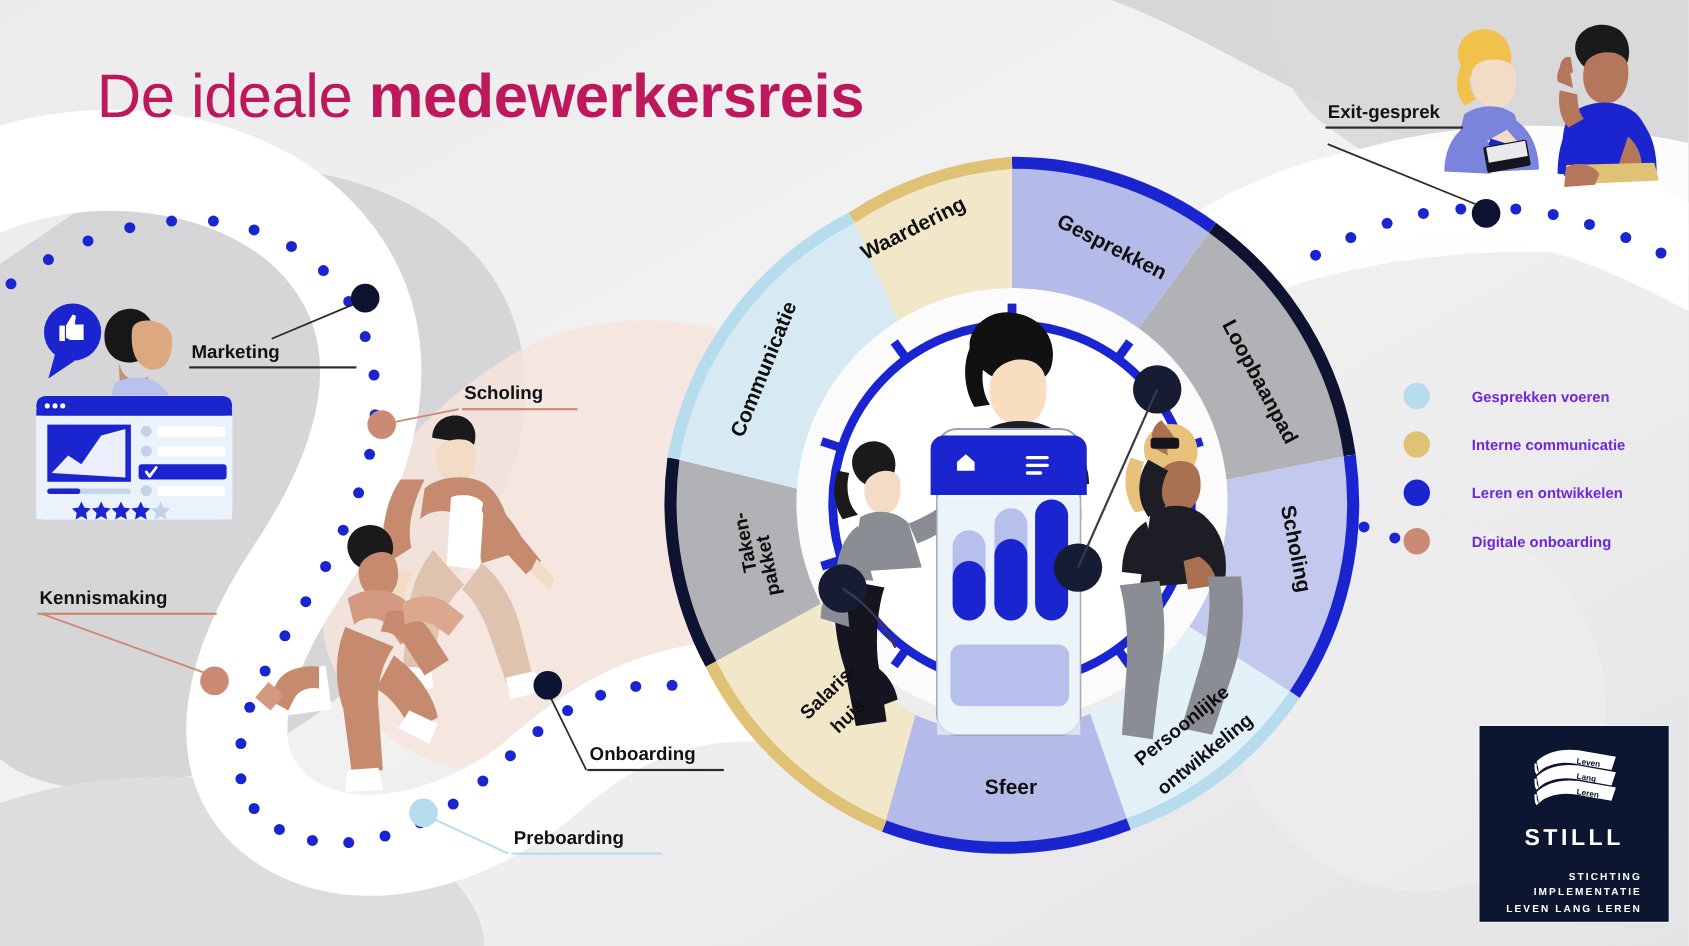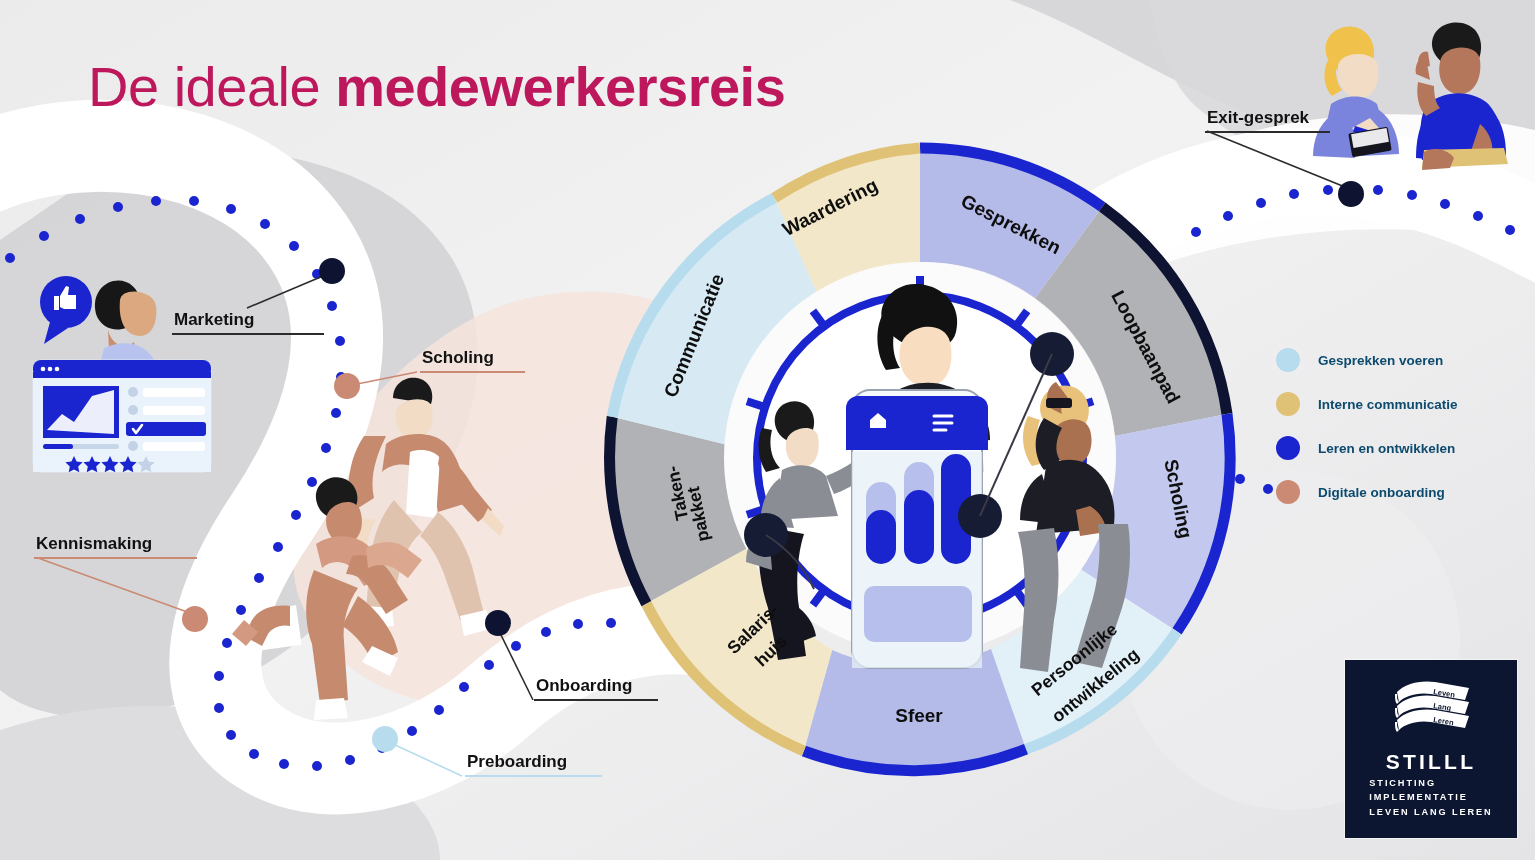--- a/index.html
+++ b/index.html
@@ -28,42 +28,42 @@
     white-space:nowrap;
   }
   .callout .txt{display:block;padding:0 2px 3px 2px;}
   .callout .rule{display:block;height:1.5px;width:100%;}
 
   #cal-marketing{left:172px;top:286px;width:152px;margin-top:24px;}
   #cal-vacature{left:420px;top:348px;width:105px;}
   #cal-kennismaking{left:34px;top:534px;width:163px;}
   #cal-onboarding{left:534px;top:676px;width:124px;}
   #cal-preboarding{left:465px;top:752px;width:137px;}
-  #cal-exit{left:1205px;top:108px;width:125px;}
+  #cal-exit{left:1205px;top:92px;width:125px;}
 
   
   #legend{position:absolute;left:1276px;top:338px;z-index:45;}
   .lg-row{display:flex;align-items:center;height:44px;}
   .lg-dot{width:24px;height:24px;border-radius:50%;flex:none;}
-  .lg-label{margin-left:18px;font-size:13.5px;font-weight:700;color:#0c4a6e;white-space:nowrap;}
+  .lg-label{margin-left:38px;font-size:13.5px;font-weight:700;color:#6d28d9;white-space:nowrap;}
 
   
   #logo{
     position:absolute;left:1345px;top:660px;width:172px;height:178px;
     background:#0d1630;z-index:45;
     display:flex;flex-direction:column;align-items:center;
     box-shadow:0 0 0 1px rgba(255,255,255,.5);
   }
   #logo .books{margin-top:16px;width:92px;height:66px;}
   #logo .brand{
     margin-top:8px;color:#fff;font-size:21px;font-weight:700;letter-spacing:3.2px;text-align:right;
   }
   #logo .sub{
-    margin-top:2px;color:#fff;font-size:9.2px;font-weight:700;
-    letter-spacing:1.9px;line-height:1.55;text-align:left;
+    margin-top:16px;color:#fff;font-size:9.2px;font-weight:700;
+    letter-spacing:1.9px;line-height:1.55;text-align:right;
   }
 
   
   .wlabel{font-size:19px;font-weight:700;fill:#0e0e0e;}
   .wlabel-sm{font-size:17.5px;font-weight:700;fill:#0e0e0e;}
 </style>
 </head>
 <body>
 
 <div id="stage">

